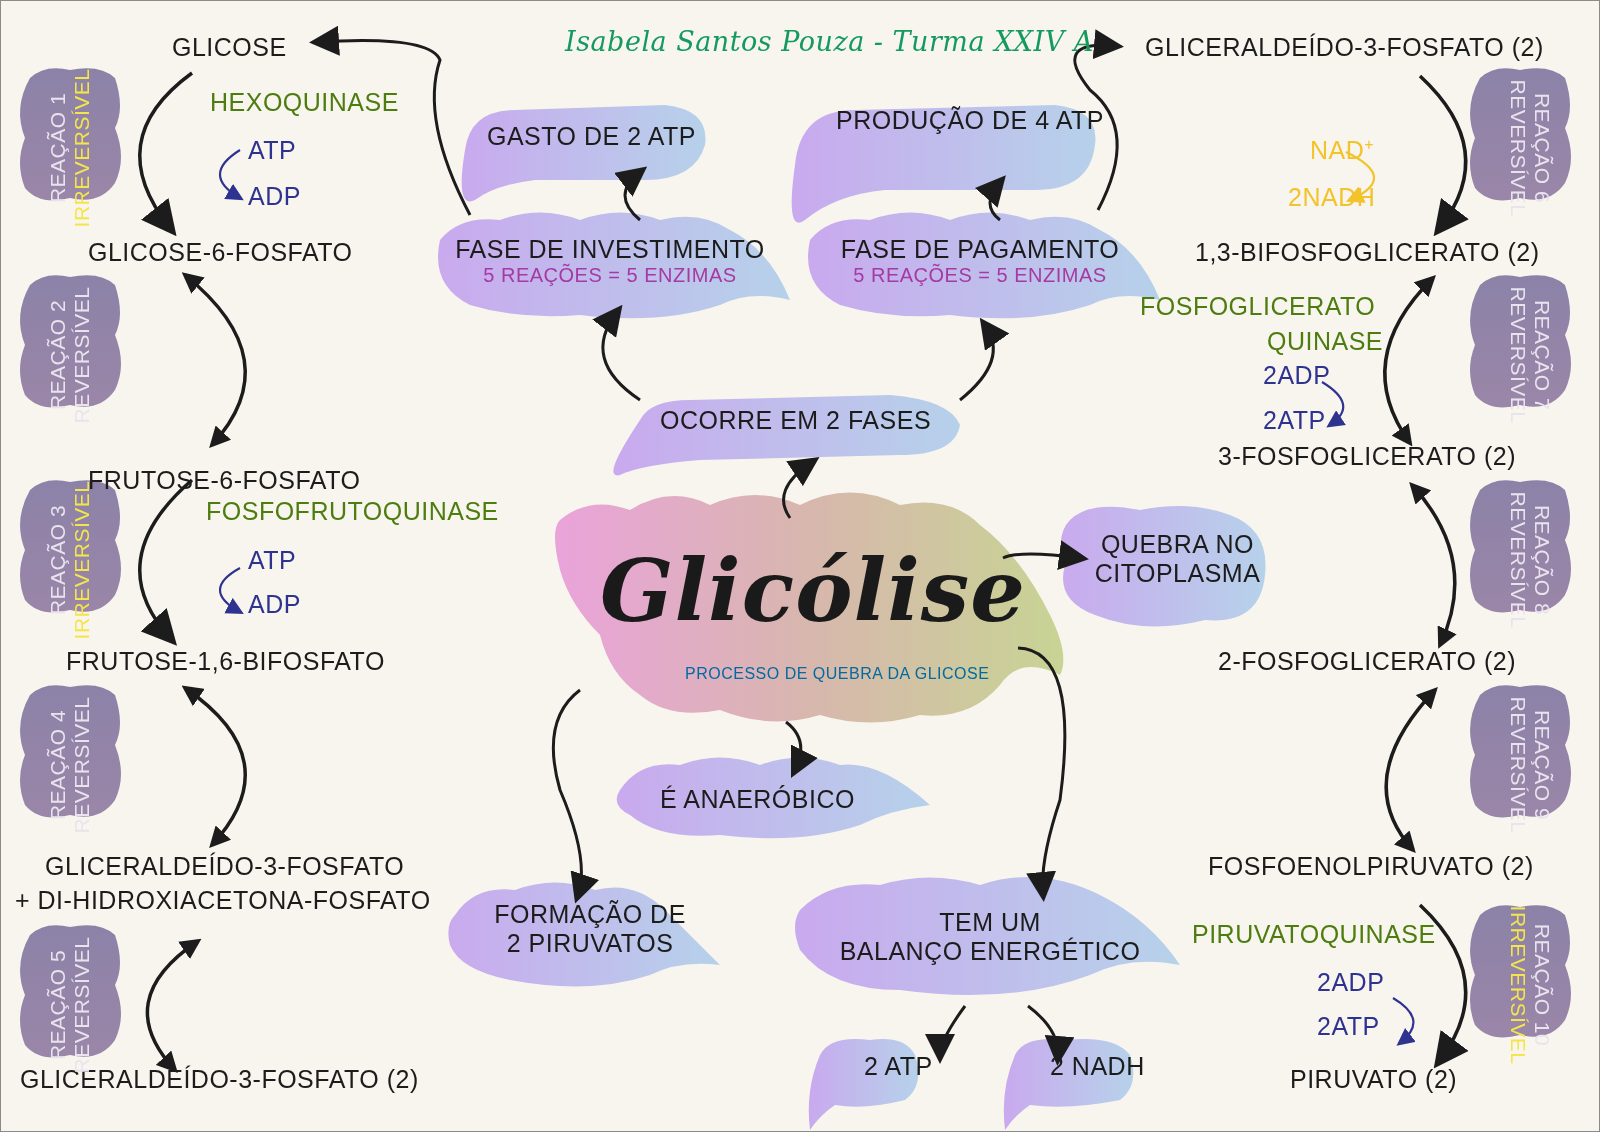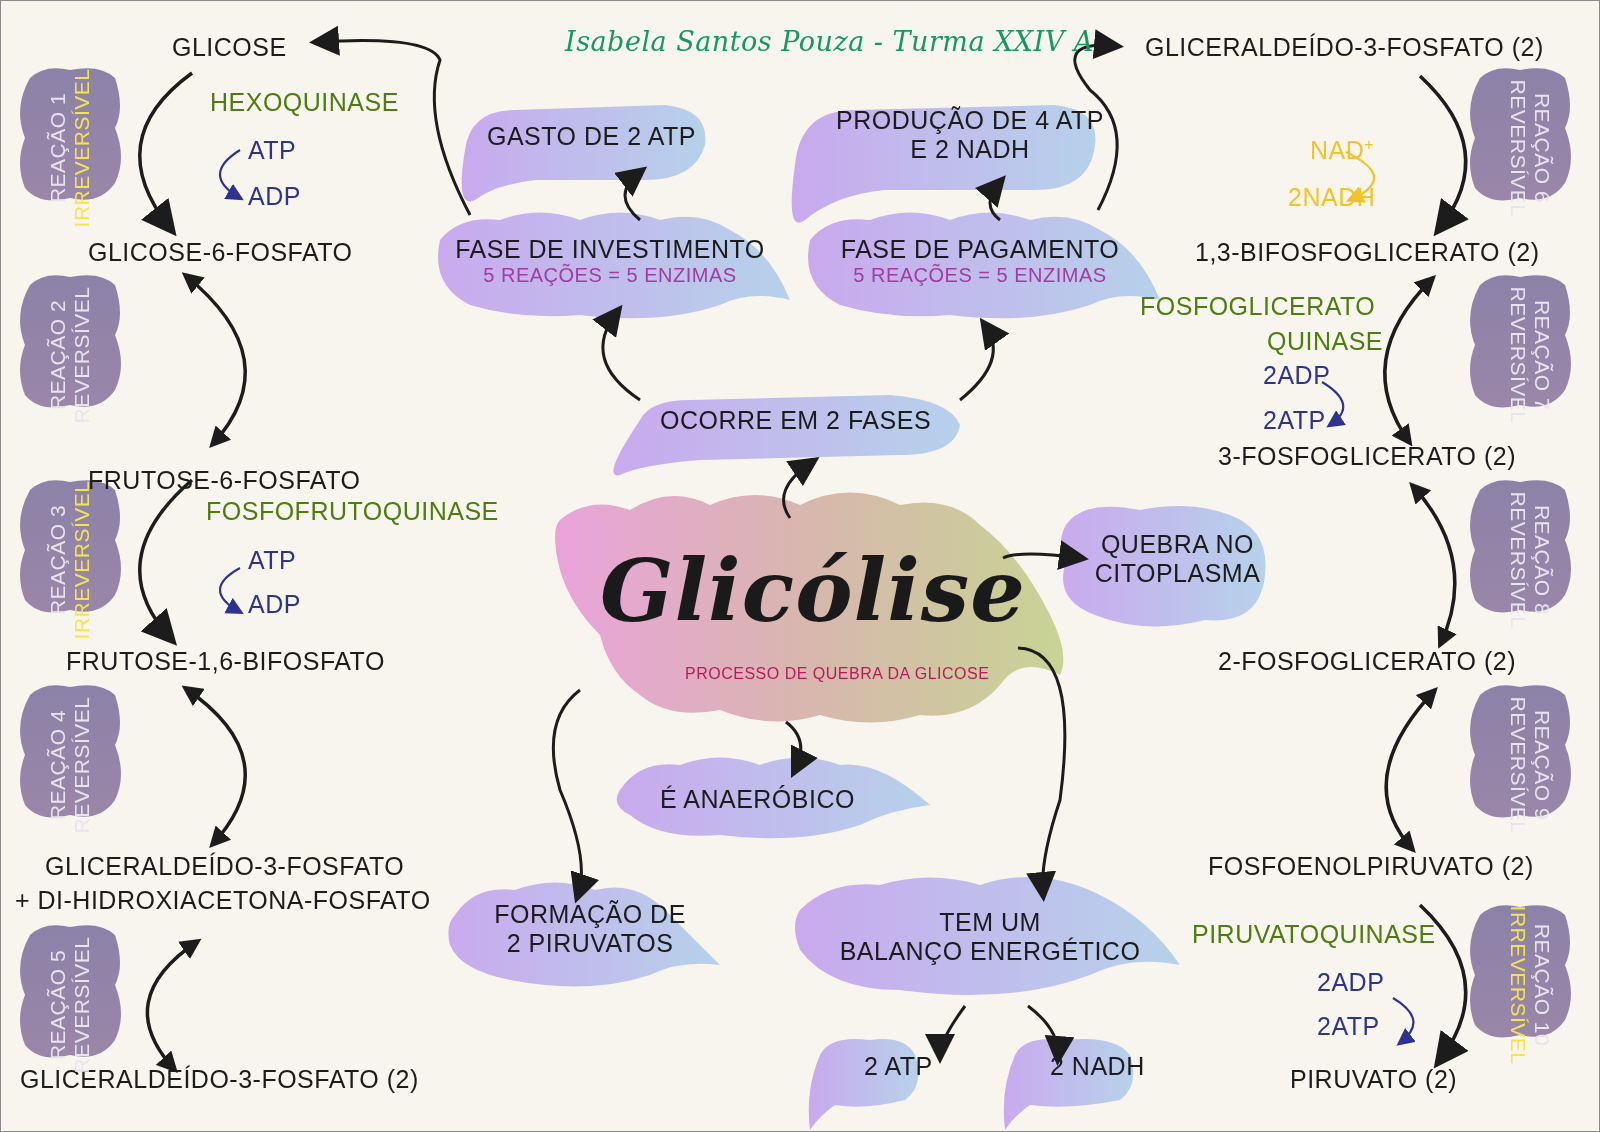--- a/index.html
+++ b/index.html
@@ -10,21 +10,21 @@
   .t{position:absolute;white-space:nowrap;font-size:25px;letter-spacing:0.5px;line-height:1.15;}
   .c{text-align:center;}
   .enz{color:#4d7c0f;margin-left:12px;}
   .blue{color:#2f3390;}
   .yel{color:#f2c32a;}
   .mag{color:#a63aa3;font-size:20px;}
   .author{position:absolute;left:565px;top:26px;font-family:"DejaVu Serif",serif;font-style:italic;
           font-size:27px;color:#149a5e;letter-spacing:0.5px;}
   .title{position:absolute;left:600px;top:540px;font-family:"DejaVu Serif",serif;font-style:italic;
          font-weight:bold;font-size:86px;color:#1a1a1a;letter-spacing:1px;}
-  .subtitle{position:absolute;left:685px;top:665px;font-size:16px;letter-spacing:0.5px;color:#be185d;}
+  .subtitle{position:absolute;left:685px;top:665px;font-size:16px;letter-spacing:0.5px;color:#0369a1;}
   .rx{position:absolute;width:104px;height:160px;}
   .rx .lbl{position:absolute;left:50%;top:50%;transform:translate(-50%,-50%) rotate(-90deg);
            white-space:nowrap;font-size:21px;line-height:1.15;text-align:center;color:#e9e3ee;letter-spacing:0.5px;}
   .rx.r .lbl{transform:translate(-50%,-50%) rotate(90deg);}
   .rx .irr{color:#f4e64a;}
   .rx .rev{color:#e9e3ee;}
 </style>
 </head>
 <body>
 
@@ -226,21 +226,20 @@
 <div class="rx r" style="left:1478px;top:905px;">
   <div class="lbl">
       <div>REAÇÃO 10</div>
       <div class="irr">IRREVERSÍVEL</div>
     </div>
 </div>
 
 <div class="t" style="left:487px;top:122px;">GASTO DE 2 ATP</div>
 <div class="t c" style="left:820px;top:106px;width:300px;">
   <div>PRODUÇÃO DE 4 ATP</div>
-  <div>E 2 NADH</div>
 </div>
 <div class="t c" style="left:455px;top:235px;width:310px;">
   <div>FASE DE INVESTIMENTO</div>
   <div class="mag">5 REAÇÕES = 5 ENZIMAS</div>
 </div>
 <div class="t c" style="left:830px;top:235px;width:300px;">
   <div>FASE DE PAGAMENTO</div>
   <div class="mag">5 REAÇÕES = 5 ENZIMAS</div>
 </div>
 <div class="t" style="left:660px;top:406px;">OCORRE EM 2 FASES</div>

